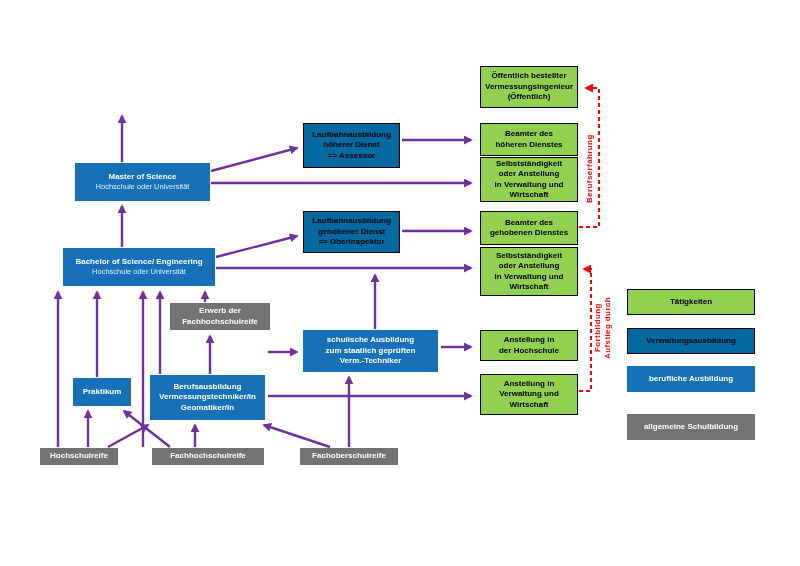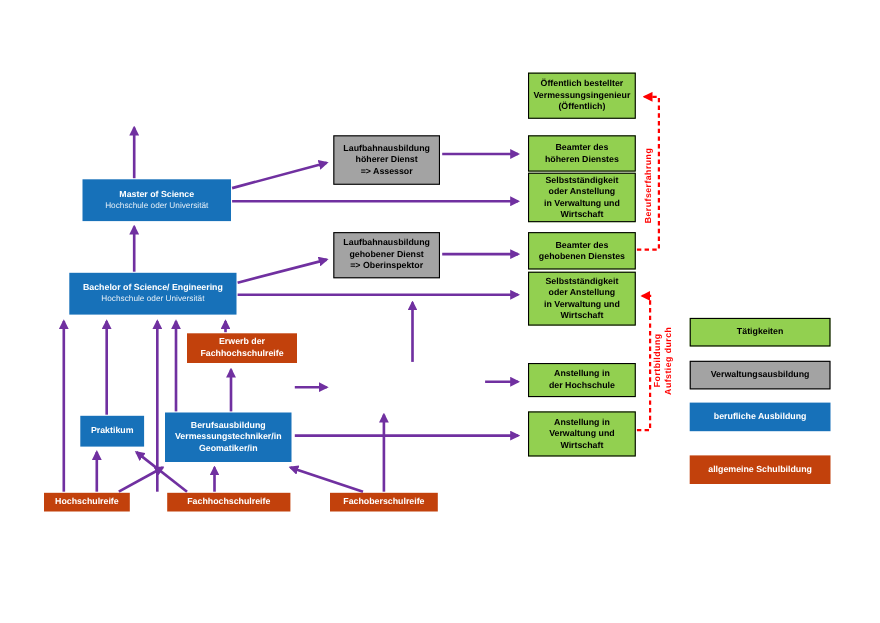--- a/index.html
+++ b/index.html
@@ -4,22 +4,22 @@
 <style>
   *{box-sizing:border-box;margin:0;padding:0}
   html,body{background:#ffffff}
   body{font-family:"Liberation Sans",sans-serif}
   #canvas{position:relative;width:800px;height:566px;background:#ffffff;overflow:hidden}
   #arrows{position:absolute;left:0;top:0;z-index:1;pointer-events:none}
   .box{position:absolute;z-index:2;display:flex;flex-direction:column;align-items:center;justify-content:center;
        text-align:left;font-size:8px;font-weight:bold;line-height:1.3;padding:1px}
   .blue{background:#1771B9;color:#ffffff}
   .green{background:#92D050;color:#000000;border:1px solid #000000}
-  .yellow{background:#a3a3a3;color:#000000;border:1px solid #000000}
-  .red{background:#c2410c;color:#ffffff}
+  .yellow{background:#0369a1;color:#000000;border:1px solid #000000}
+  .red{background:#737373;color:#ffffff}
   .sub{font-weight:normal;font-size:7.5px;color:rgba(255,255,255,.88)}
   .vtext{position:absolute;z-index:3;color:#FF0000;font-weight:bold;font-size:8px;white-space:nowrap;
          writing-mode:vertical-rl;transform:rotate(180deg);text-align:center;letter-spacing:.4px;
          display:flex;align-items:center;justify-content:center}
 </style>
 </head>
 <body>
 
 <div id="canvas">
 
@@ -80,20 +80,25 @@
   <div class="box blue" style="left:73px;top:378px;width:58px;height:28px">
     <span>Praktikum</span>
   </div>
 
   <div class="box blue" style="left:150px;top:375px;width:115px;height:45px">
     <span>Berufsausbildung</span>
     <span>Vermessungstechniker/in</span>
     <span>Geomatiker/in</span>
   </div>
 
+  <div class="box blue" style="left:303px;top:330px;width:135px;height:42px">
+    <span>schulische Ausbildung</span>
+    <span>zum staatlich geprüften</span>
+    <span>Verm.-Techniker</span>
+  </div>
 
   <div class="box yellow" style="left:303px;top:123px;width:97px;height:45px">
     <span>Laufbahnausbildung</span>
     <span>höherer Dienst</span>
     <span>=&gt; Assessor</span>
   </div>
 
   <div class="box yellow" style="left:303px;top:211px;width:97px;height:42px">
     <span>Laufbahnausbildung</span>
     <span>gehobener Dienst</span>

